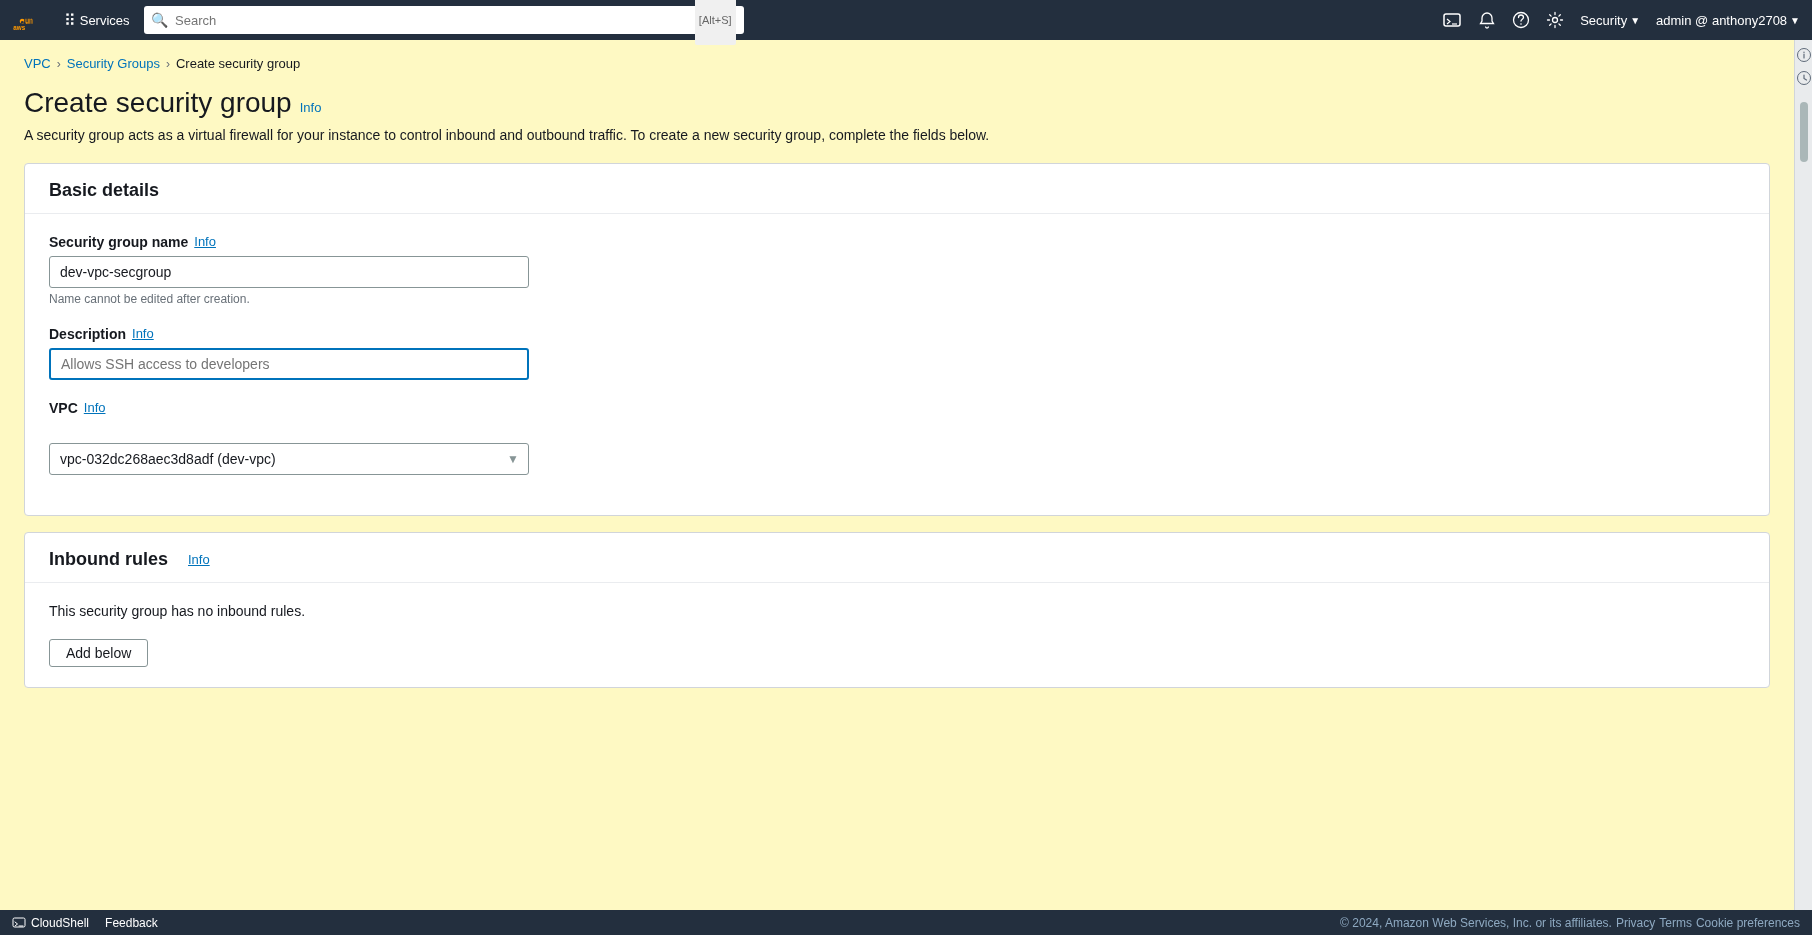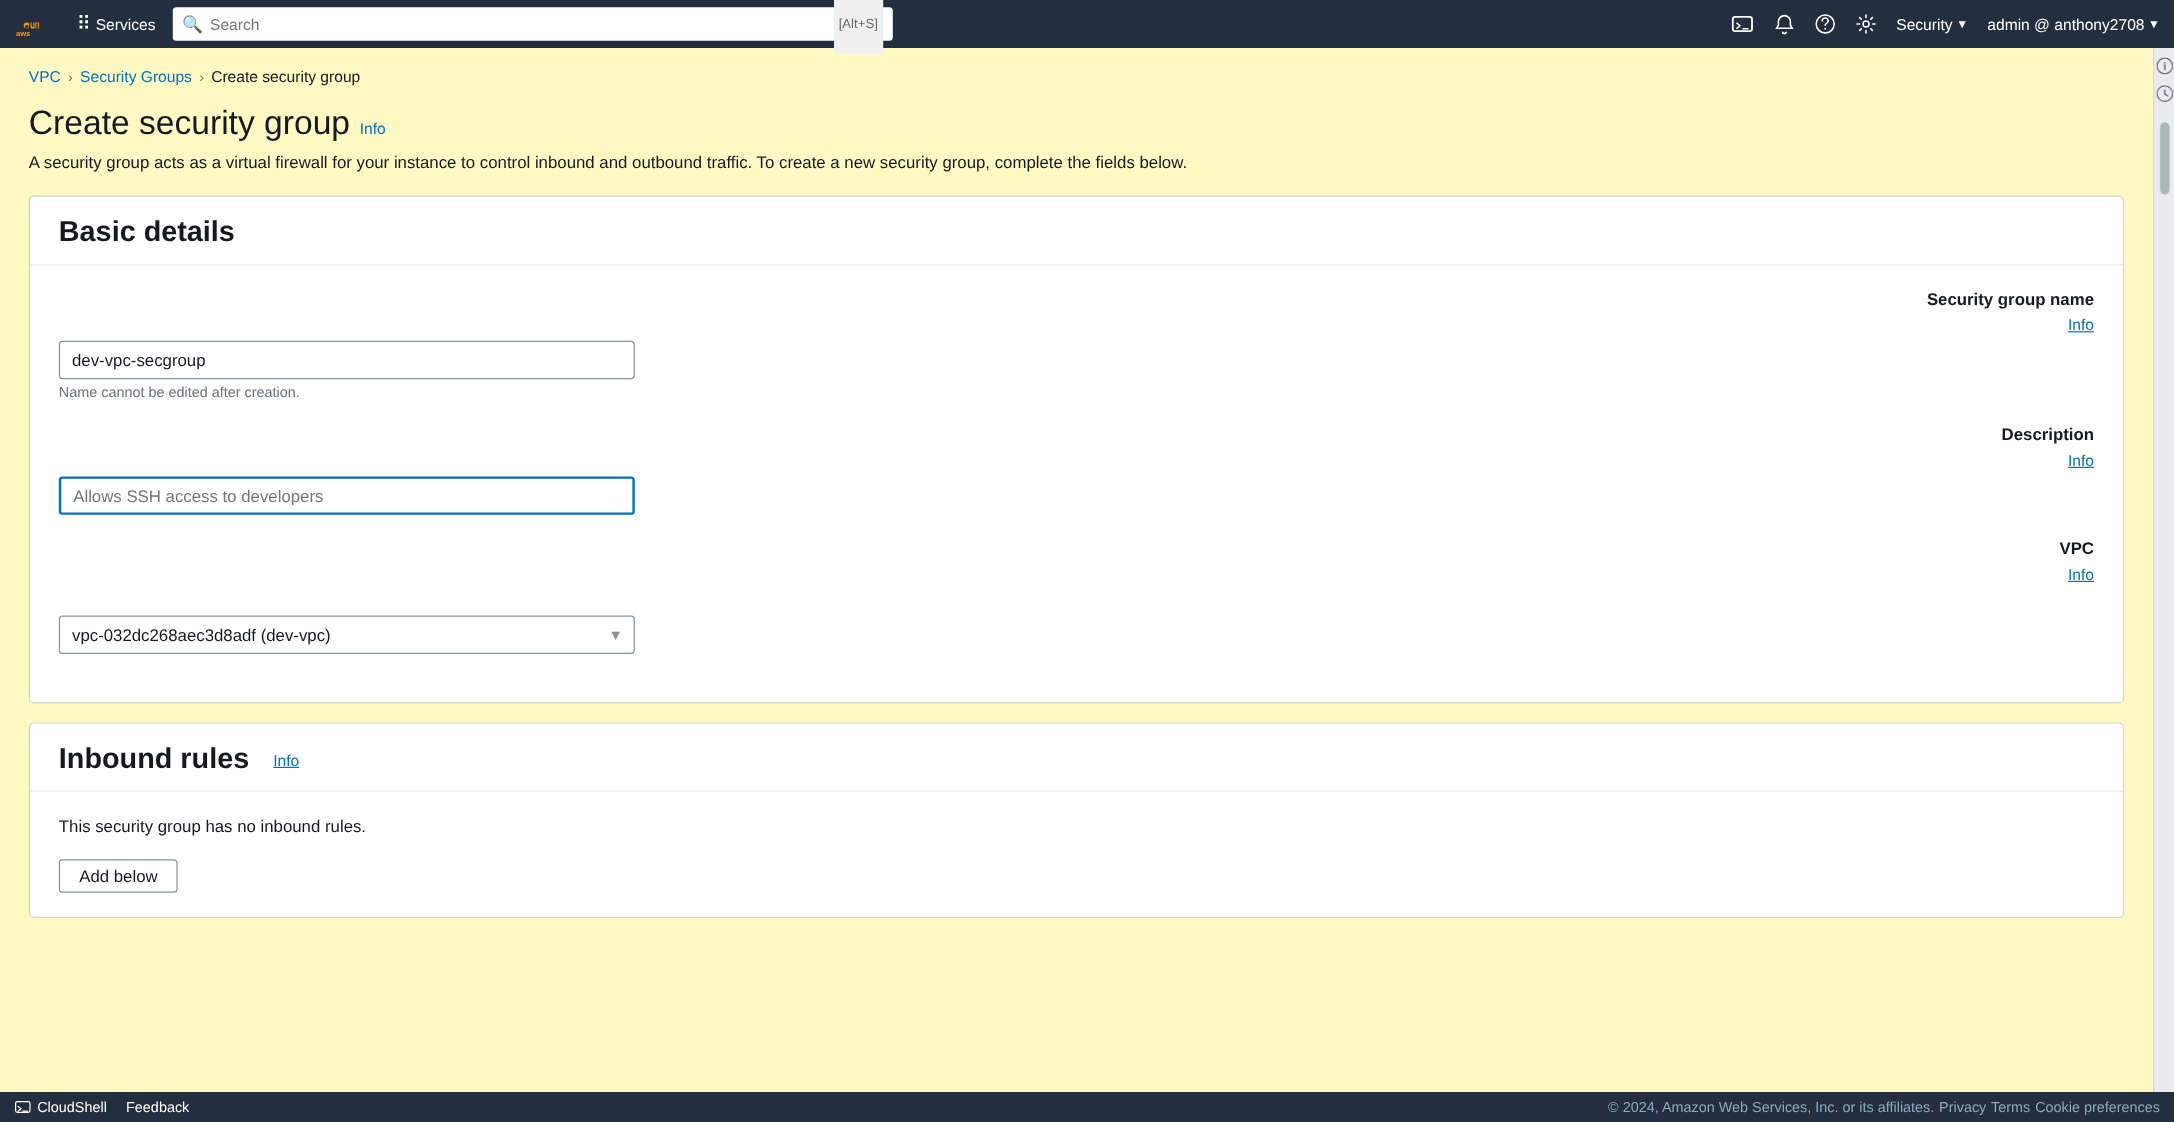--- a/index.html
+++ b/index.html
@@ -112,35 +112,34 @@
       background: #fff;
       border: 1px solid #d1d5da;
       border-radius: 4px;
       margin-bottom: 16px;
     }
     .card-header {
       padding: 16px 24px 12px 24px;
       border-bottom: 1px solid #eaecef;
     }
     .card-title {
-      font-size: 24px; font-weight: 700; color: #16191f;
+      font-size: 18px; font-weight: 700; color: #16191f;
     }
     .card-body {
       padding: 20px 24px;
     }
 
     
     .form-field {
       margin-bottom: 20px;
     }
     .form-label {
-      display: flex; align-items: flex-end; gap: 6px;
+      display: flex; align-items: flex-start; gap: 6px;
       font-size: 14px; font-weight: 700; color: #16191f;
       margin-bottom: 6px;
-      flex-direction: column;
     }
     .form-input {
       width: 480px;
       height: 32px;
       border: 1px solid #879596;
       border-radius: 3px;
       padding: 0 10px;
       font-size: 14px;
       color: #16191f;
       background: #fff;

